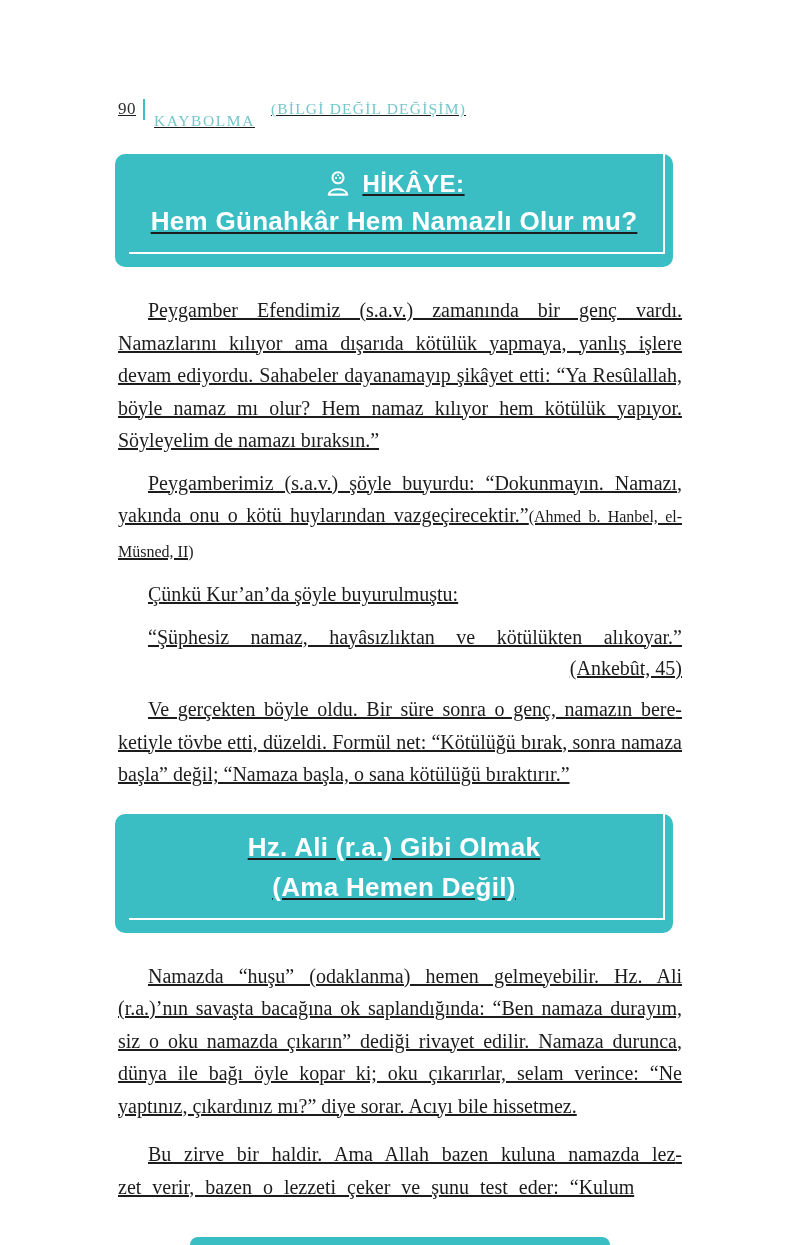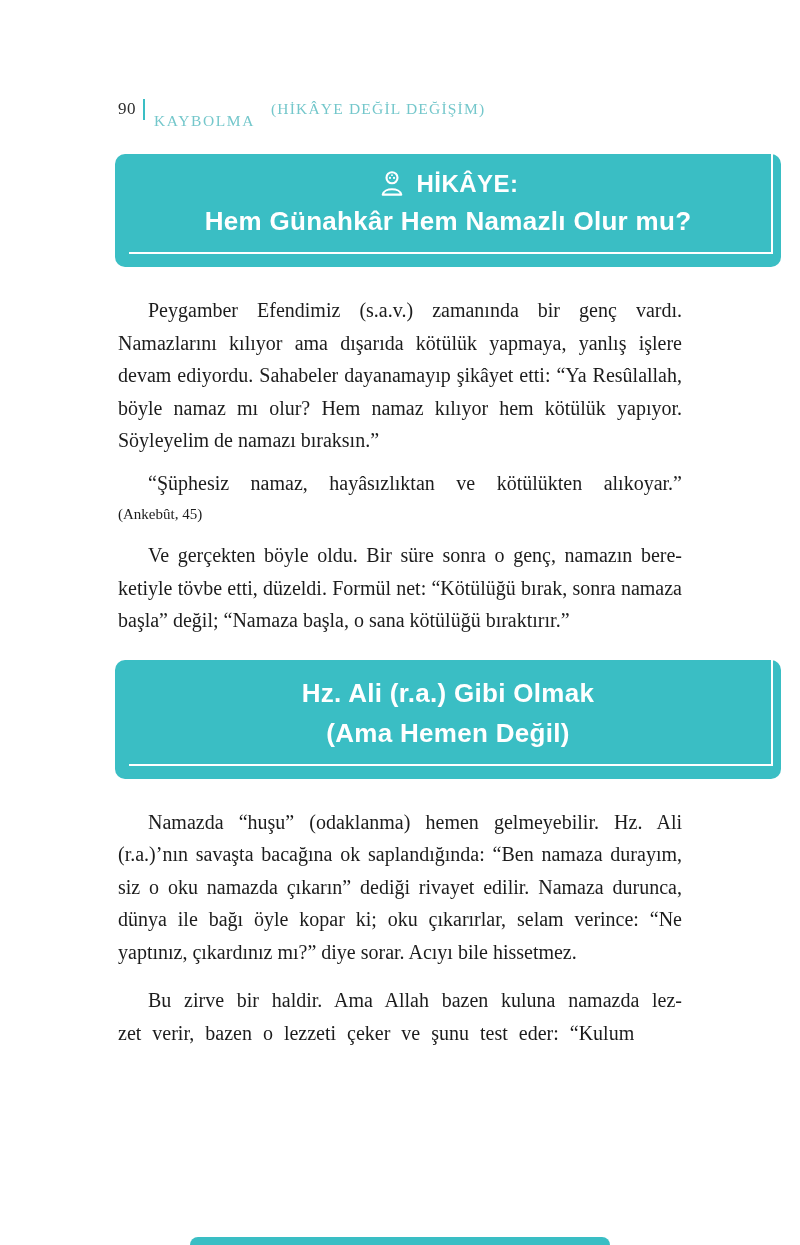--- a/index.html
+++ b/index.html
@@ -13,20 +13,21 @@
     width:800px;height:1245px;
     position:relative;
     font-family:"Liberation Serif", serif;
     color:var(--ink);
     overflow:hidden;
   }
   .page{
     position:absolute;
     left:118px; top:88px;
     width:564px;
+    text-decoration:underline;
   }
   
   .runhead{
     display:flex; align-items:center;
     font-size:17px;
     margin-bottom:24px;
     white-space:nowrap;
   }
   .runhead .pagenum{ color:#2e2e2e; letter-spacing:.5px;}
   .runhead .sep{
@@ -42,21 +43,21 @@
     font-size:15.5px; letter-spacing:1.2px;
     margin-left:16px;
   }
   
   .callout{
     background:var(--teal);
     border-radius:10px;
     color:#fff;
     text-align:center;
     position:relative;
-    width:666px; margin-left:-3px;
+    width:558px; margin-left:-3px;
     padding:13px 22px 26px 22px;
     font-family:"Liberation Sans", sans-serif;
   }
   .callout::before{ 
     content:""; position:absolute; top:0; bottom:13px; right:8px; width:2px; background:#fff;
   }
   .callout::after{ 
     content:""; position:absolute; left:14px; right:8px; bottom:13px; height:2px; background:#fff;
   }
   .callout .head{
@@ -78,25 +79,26 @@
     line-height:32.5px;
     text-align:justify;
     text-indent:30px;
     margin-bottom:10px;
   }
   .cite{
     font-size:16px;
   }
   p.cite-line{
     text-indent:0;
-    font-size:15px;
+    font-size:20px;
     line-height:26px;
     margin-top:-4px;
     margin-bottom:12px;
-    text-align:left;
+    text-align:right;
+    margin-left:17px;
   }
   p.quote-line{
     text-align:justify;
     text-align-last:justify;
     word-spacing:.14em;
     margin-bottom:6px;
   }
   p.spread{ word-spacing:.3em;margin-top:16px; }
   
   .next-box-top{
@@ -110,21 +112,21 @@
 </style>
 </head>
 <body>
 
 <div class="page">
 
   <div class="runhead">
     <span class="pagenum">90</span>
     <span class="sep"></span>
     <span class="rtitle">KAYBOLMA</span>
-    <span class="rsub">(HİKÂYE DEĞİL DEĞİŞİM)</span>
+    <span class="rsub">(BİLGİ DEĞİL DEĞİŞİM)</span>
   </div>
 
   <div class="callout box-hikaye">
     <div class="head">
       <span>
         <svg width="30" height="30" viewBox="0 0 24 24" fill="none" stroke="#ffffff" stroke-width="1.7" stroke-linecap="round" stroke-linejoin="round">
           <circle cx="12" cy="7" r="4.4"></circle>
           <circle cx="10.4" cy="7.1" r="0.85" fill="#ffffff" stroke="none"></circle>
           <circle cx="13.6" cy="7.1" r="0.85" fill="#ffffff" stroke="none"></circle>
           <circle cx="12" cy="4.9" r="0.75" fill="#ffffff" stroke="none"></circle>
@@ -132,21 +134,23 @@
         </svg>
       </span>
       <span>HİKÂYE:</span>
     </div>
     <div class="btitle">Hem Günahkâr Hem Namazlı Olur mu?</div>
   </div>
 
   <div class="copy">
     <p>Peygamber Efendimiz (s.a.v.) zamanında bir genç vardı. Namazlarını kılıyor ama dışarıda kötülük yapmaya, yanlış iş­lere devam ediyordu. Sahabeler dayanamayıp şikâyet etti: “Ya Resûlallah, böyle namaz mı olur? Hem namaz kılıyor hem kö­tülük yapıyor. Söyleyelim de namazı bıraksın.”</p>
 
+    <p><span>Peygamberimiz (s.a.v.) şöyle buyurdu: “Dokunmayın. Na­mazı, yakında onu o kötü huylarından vazgeçirecektir.”</span><span class="cite">(Ahmed b. Hanbel, el-Müsned, II)</span></p>
 
+    <p>Çünkü Kur’an’da şöyle buyurulmuştu:</p>
 
     <p class="quote-line">“Şüphesiz namaz, hayâsızlıktan ve kötülükten alıkoyar.”</p>
     <p class="cite-line">(Ankebût, 45)</p>
 
     <p>Ve gerçekten böyle oldu. Bir süre sonra o genç, namazın bere­ketiyle tövbe etti, düzeldi. Formül net: “Kötülüğü bırak, sonra namaza başla” değil; “Namaza başla, o sana kötülüğü bıraktırır.”</p>
   </div>
 
   <div class="callout box-hedef">
     <div class="btitle">Hz. Ali (r.a.) Gibi Olmak</div>
     <div class="btitle">(Ama Hemen Değil)</div>

